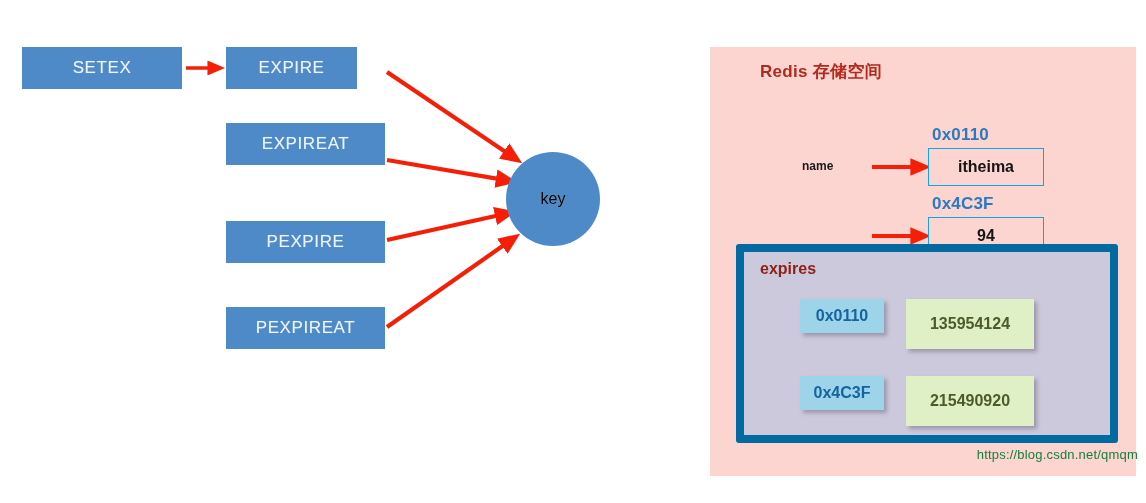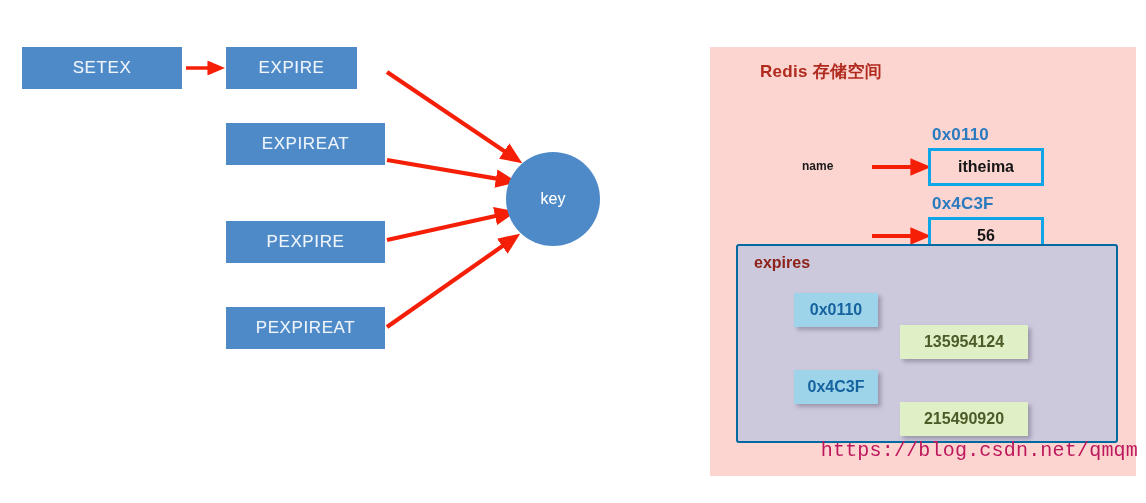--- a/index.html
+++ b/index.html
@@ -42,21 +42,21 @@
   #box-expireat { left: 226px; top: 123px; width: 159px; height: 42px; }
   #box-pexpire  { left: 226px; top: 221px; width: 159px; height: 42px; }
   #box-pexpireat{ left: 226px; top: 307px; width: 159px; height: 42px; }
 
   #key-circle {
     position: absolute;
     left: 506px; top: 152px;
     width: 94px; height: 94px;
     border-radius: 50%;
     background: #4e8ac8;
-    color: #ffffff;
+    color: #000000;
     display: flex; align-items: center; justify-content: center;
     font-size: 16px;
     text-shadow: 0 0 1px rgba(255,255,255,0.3);
   }
 
   #left-arrows { position: absolute; left:0; top:0; width:660px; height:503px; }
 
   
   #redis-panel {
     position: absolute;
@@ -76,21 +76,21 @@
     color: #1a1a1a;
   }
   .addr-label {
     position: absolute;
     font-size: 17px; font-weight: bold;
     color: #2a7ac0;
     letter-spacing: 0.2px;
   }
   .val-box {
     position: absolute;
-    border: 3px solid #0ea5e9;
+    border: 1px solid #0ea5e9;
     background: #fcd5d0;
     display: flex; align-items: center; justify-content: center;
     font-size: 16px; font-weight: bold;
     color: #151515;
   }
   
   #label-name { left: 92px;  top: 112px; }
   #addr-name  { left: 222px; top: 78px;  }
   #box-name   { left: 218px; top: 101px; width: 116px; height: 38px; }
   
@@ -98,21 +98,21 @@
   #addr-age   { left: 222px; top: 147px; }
   #box-age    { left: 218px; top: 170px; width: 116px; height: 38px; }
 
   #panel-arrows { position: absolute; left:0; top:0; width:426px; height:429px; }
 
   
   #expires-frame {
     position: absolute;
     left: 26px; top: 197px;
     width: 382px; height: 199px;
-    border: 2px solid #0369a1;
+    border: 8px solid #0369a1;
     border-radius: 3px;
     background: #cdc9dd;
     padding: 0;
   }
   #expires-title {
     position: absolute; left: 16px; top: 8px;
     font-size: 16px; font-weight: bold;
     color: #8c2218;
   }
   .chip {
@@ -122,35 +122,35 @@
     box-shadow: 3px 3px 4px rgba(70,60,90,0.35);
   }
   .chip-key {
     background: #9ed4e9;
     color: #15639f;
     width: 84px; height: 34px;
   }
   .chip-val {
     background: #dff0c6;
     color: #4d5b28;
-    width: 128px; height: 34px; margin-top: 32px;
+    width: 128px; height: 50px;
   }
   #chip-key-1 { left: 56px;  top: 47px; }
   #chip-val-1 { left: 162px; top: 47px; }
   #chip-key-2 { left: 56px;  top: 124px; }
   #chip-val-2 { left: 162px; top: 124px; }
 
   #watermark {
     position: absolute;
     right: -2px; bottom: 14px;
-    font-size: 20px;
-    color: #be185d;
+    font-size: 13px;
+    color: #15803d;
     white-space: nowrap;
     letter-spacing: 0.2px;
-    font-family: Liberation Mono, monospace;
+    font-family: Liberation Sans, sans-serif;
   }
 </style>
 </head>
 <body>
 
 <div id="stage">
 
   <div id="left-diagram">
 
     <svg id="left-arrows" viewBox="0 0 660 503" width="660" height="503">
@@ -193,21 +193,21 @@
       <line x1="162" y1="120" x2="214" y2="120" stroke="#f51f08" stroke-width="4" marker-end="url(#ah2)"></line>
       <line x1="162" y1="189" x2="214" y2="189" stroke="#f51f08" stroke-width="4" marker-end="url(#ah2)"></line>
     </svg>
 
     <div class="kv-label" id="label-name">name</div>
     <div class="addr-label" id="addr-name">0x0110</div>
     <div class="val-box" id="box-name">itheima</div>
 
     <div class="kv-label" id="label-age">age</div>
     <div class="addr-label" id="addr-age">0x4C3F</div>
-    <div class="val-box" id="box-age">56</div>
+    <div class="val-box" id="box-age">94</div>
 
     <div id="expires-frame">
       <div id="expires-title">expires</div>
 
       <div class="chip chip-key" id="chip-key-1">0x0110</div>
       <div class="chip chip-val" id="chip-val-1">135954124</div>
 
       <div class="chip chip-key" id="chip-key-2">0x4C3F</div>
       <div class="chip chip-val" id="chip-val-2">215490920</div>
     </div>

